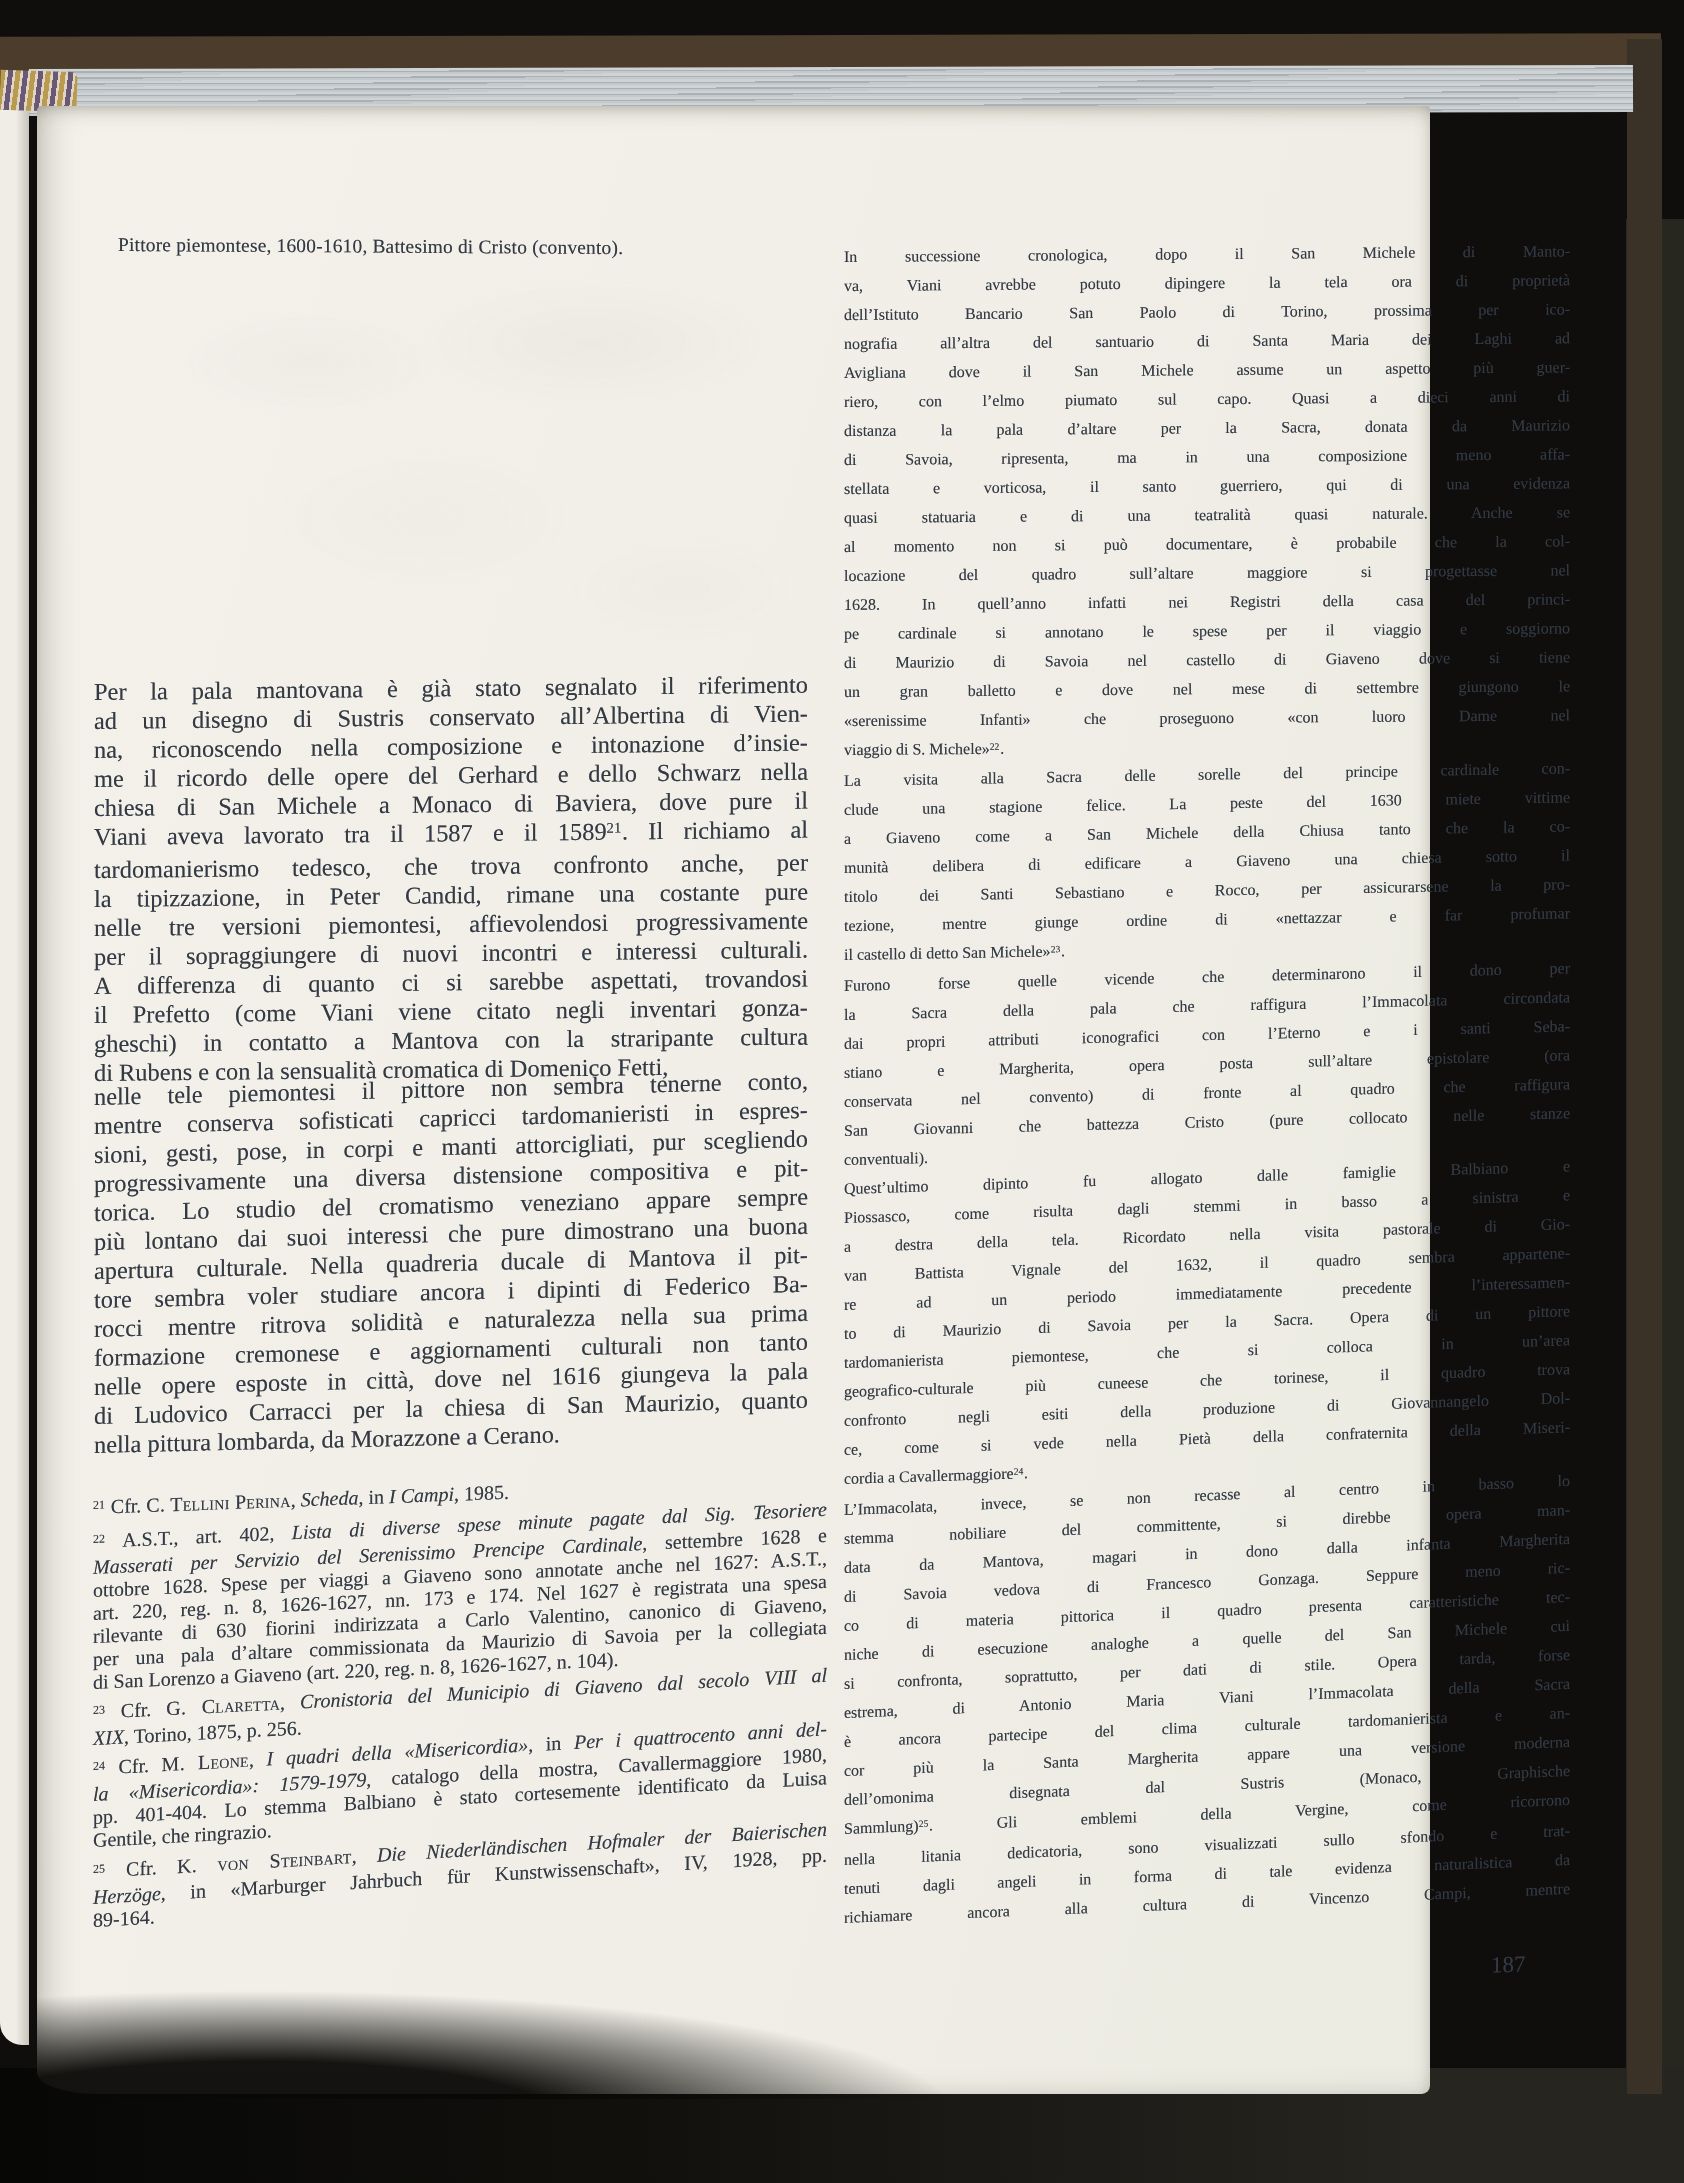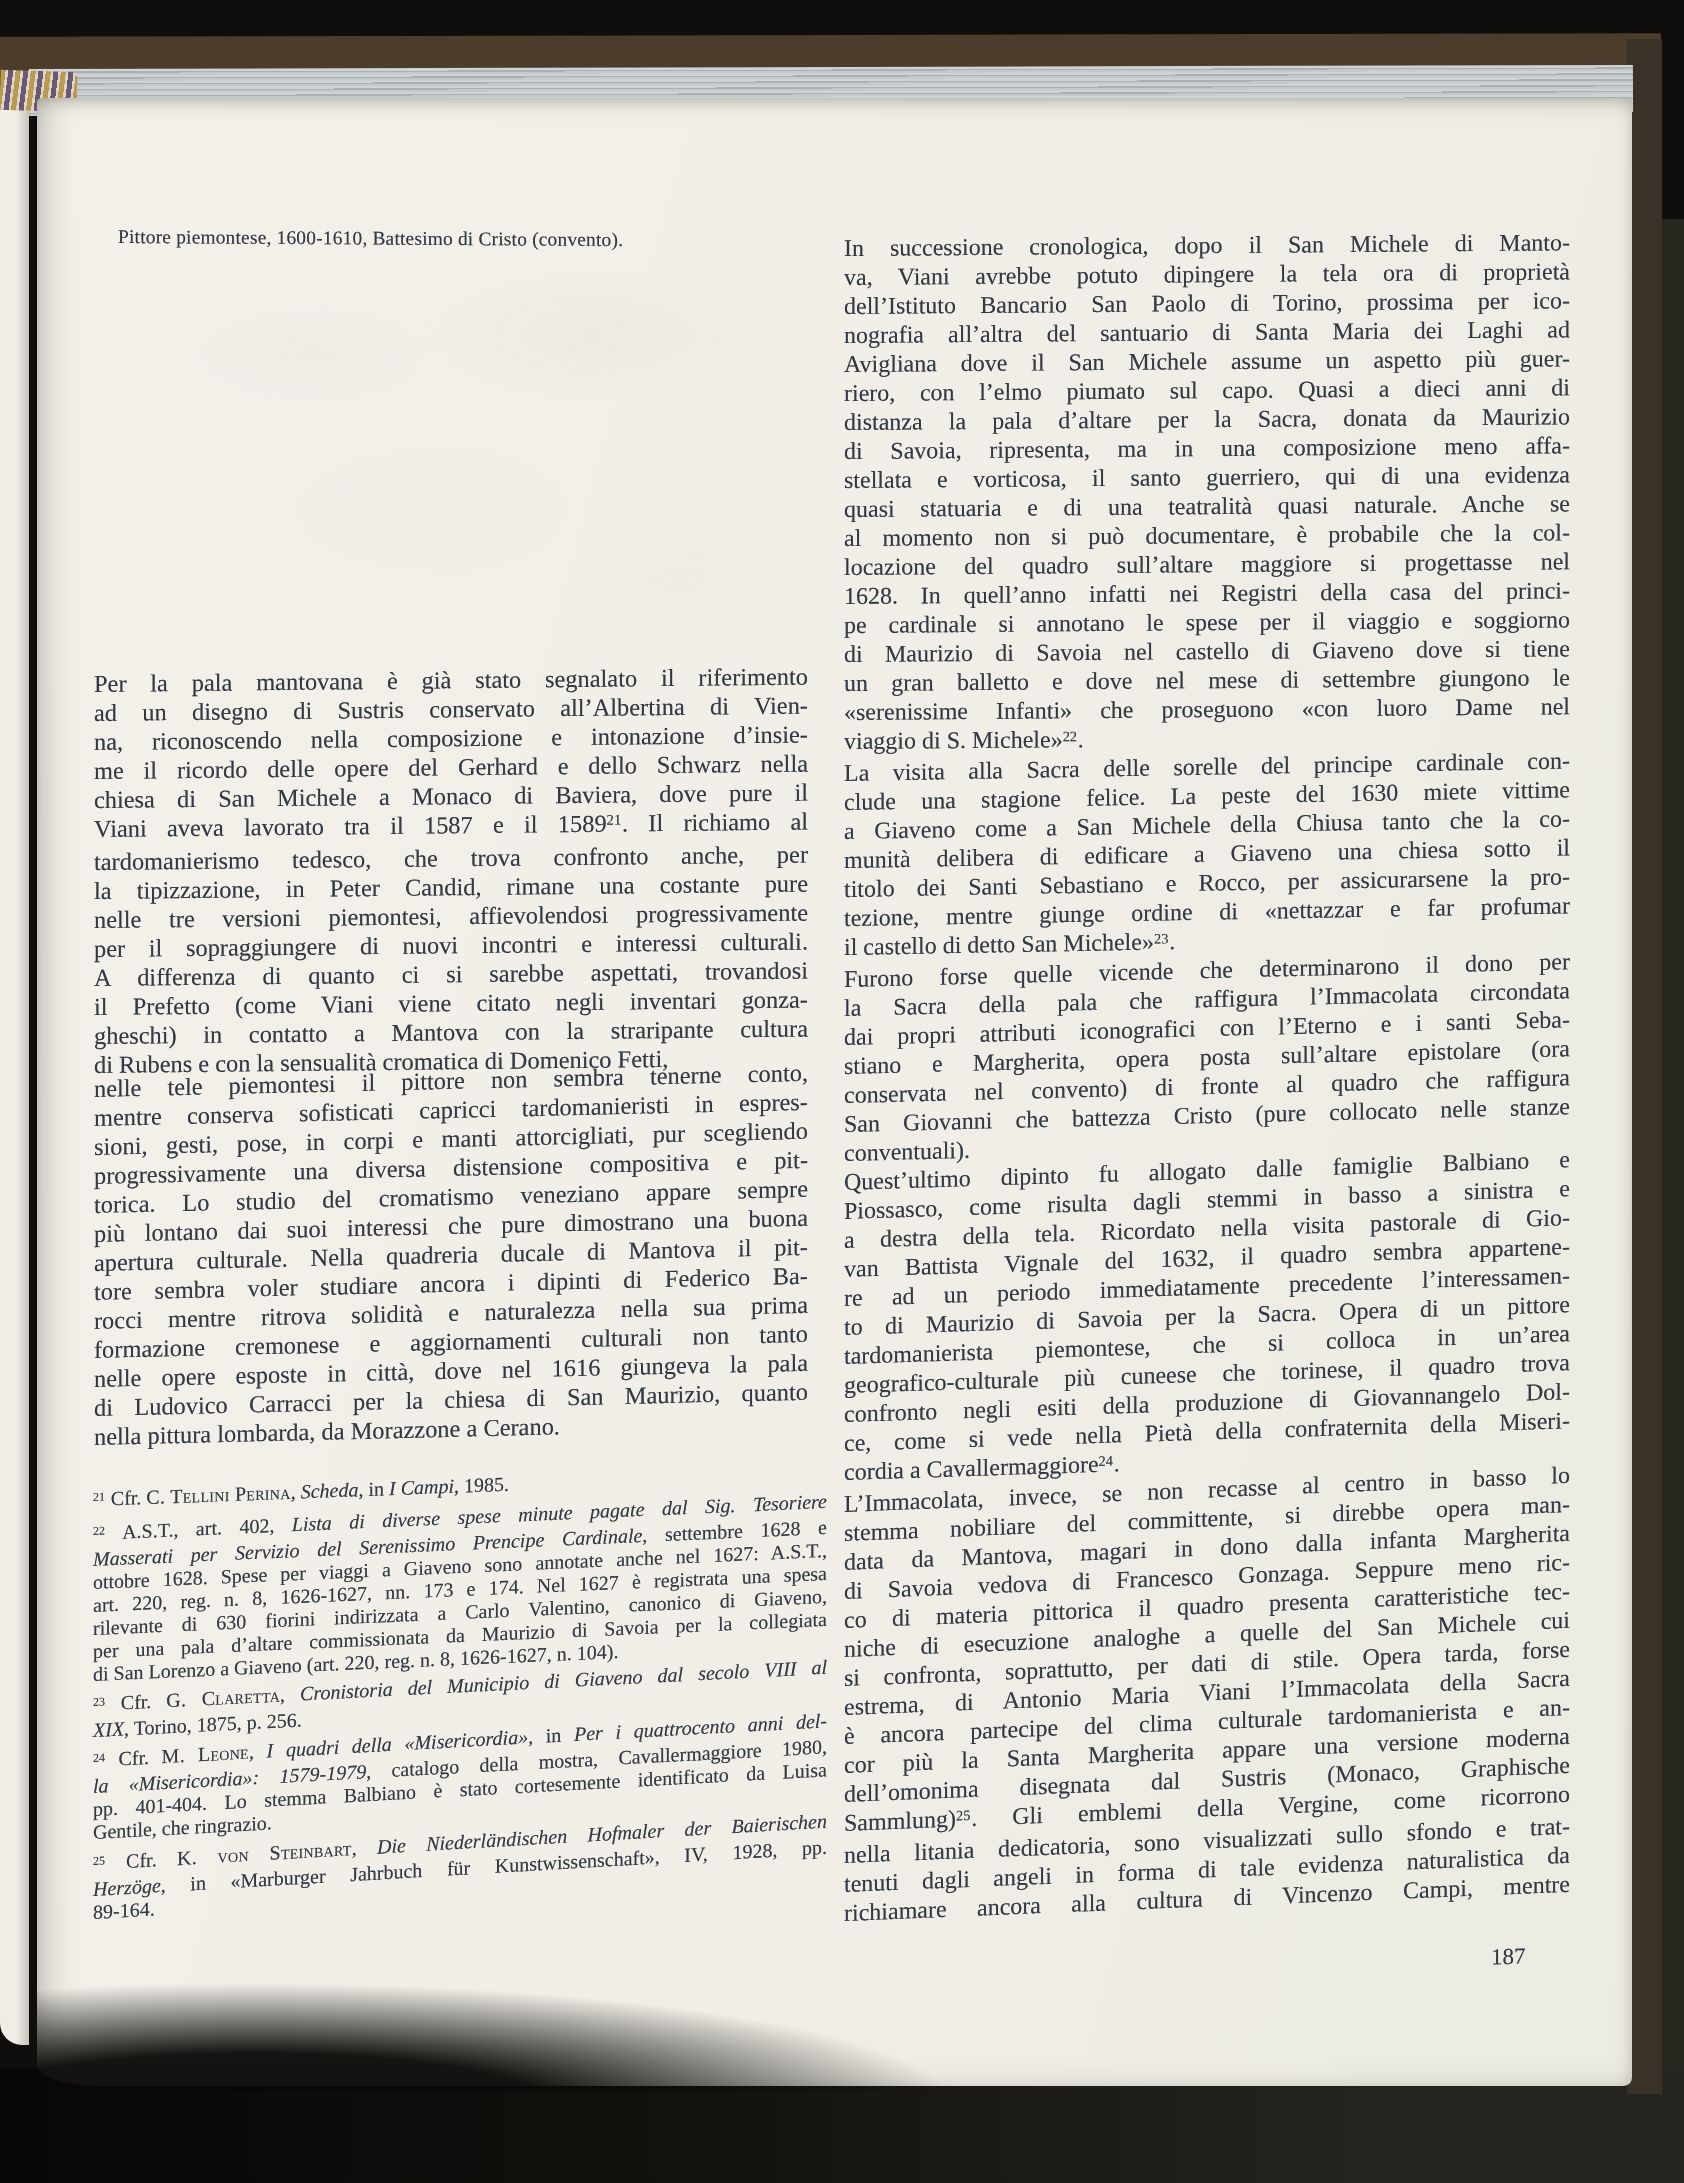--- a/index.html
+++ b/index.html
@@ -17,21 +17,21 @@
   .cover-right{position:absolute;left:1627px;top:39px;width:35px;height:2055px;background:#3b3227;z-index:2;}
   .stack-top{position:absolute;left:29px;top:67px;width:1604px;height:47px;z-index:3;
     background:repeating-linear-gradient(180deg,#cfd3d6 0 2.5px,#aab1b5 2.5px 3.8px,#c4c9cc 3.8px 5.9px);
     transform:rotate(-0.15deg);}
   .headband{position:absolute;left:0;top:71px;width:77px;height:40px;z-index:4;border-radius:0 6.7px 6.7px 0;
     background:repeating-linear-gradient(95deg,#b99a4e 0 5px,#ded6c2 5px 7.6px,#6b5877 7.6px 12.6px,#ded6c2 12.6px 15px);
     transform:rotate(2deg);}
   .page-sliver{position:absolute;left:0;top:108px;width:29px;height:1937px;z-index:3;
     background:linear-gradient(to right,#efede6 55%,#c6c3bb);border-bottom-left-radius:22px;}
   
-  .page{position:absolute;left:37px;top:98px;width:1595px;height:1988px;z-index:5;
+  .page{position:absolute;left:37px;top:106px;width:1393px;height:1988px;z-index:5;
     background:linear-gradient(105deg,#f3f1ea 0%,#f0eee6 55%,#ecebe2 100%);
     border-radius:5px 3.4px 8.4px 59px/5px 3.4px 8.4px 22px;
     box-shadow:inset 17px 0 39px -17px rgba(60,55,45,.4),
                inset -6.7px 0 18.5px -8.4px rgba(90,85,72,.28),
                inset 0 11.8px 18.5px -11.8px rgba(90,85,72,.35);text-decoration:underline;}
   .bottom-shadow{position:absolute;left:0;bottom:-5px;width:969px;height:160px;
     background:radial-gradient(969px 168px at 219px 108%,rgba(9,8,6,.95) 30%,rgba(9,8,6,0) 72%);
     border-bottom-left-radius:59px 22px;pointer-events:none;}
   .ghost{position:absolute;left:51px;top:152px;width:741px;height:472px;opacity:.6;
     background:
@@ -42,21 +42,21 @@
   
   .txt{color:#333a44;text-shadow:0 0 0.5px rgba(47,54,64,.5);}
   .caption{position:absolute;left:81px;top:128px;font-size:19.4px;letter-spacing:0.2px;
     transform:skewY(.35deg);transform-origin:0 0;}
   .lines .tline{text-align:justify;text-align-last:justify;text-justify:inter-word;}
   .lines .tline:last-child{text-align-last:left;}
   .lines.cont .tline:last-child{text-align-last:justify;}
   .body-lines{font-size:24.4px;line-height:29px;position:absolute;}
   .leftcol-a{left:57px;top:571px;width:714px;transform:skewY(-0.6deg);transform-origin:0 0;}
   .leftcol-b{left:57px;top:976px;width:714px;transform:skewY(-1.3deg);transform-origin:0 0;}
-  .rightcol{position:absolute;left:807px;top:136px;width:726px;font-size:24px;line-height:29px;}
+  .rightcol{position:absolute;left:807px;top:136px;width:726px;font-size:16px;line-height:29px;}
   .rp{transform-origin:0 0;}
   .rp1{transform:skewY(-0.45deg);}
   .rp2{transform:skewY(-1.0deg);}
   .rp3{transform:skewY(-1.4deg);}
   .rp4{transform:skewY(-1.8deg);}
   .rp5{transform:skewY(-2.3deg);}
   .fn{position:absolute;left:56px;width:734px;font-size:20px;line-height:23px;transform-origin:0 0;}
   .fn21{top:1390px;transform:skewY(-2.1deg);}
   .fn22{top:1424px;transform:skewY(-2.5deg);}
   .fn23{top:1595px;transform:skewY(-2.9deg);}

